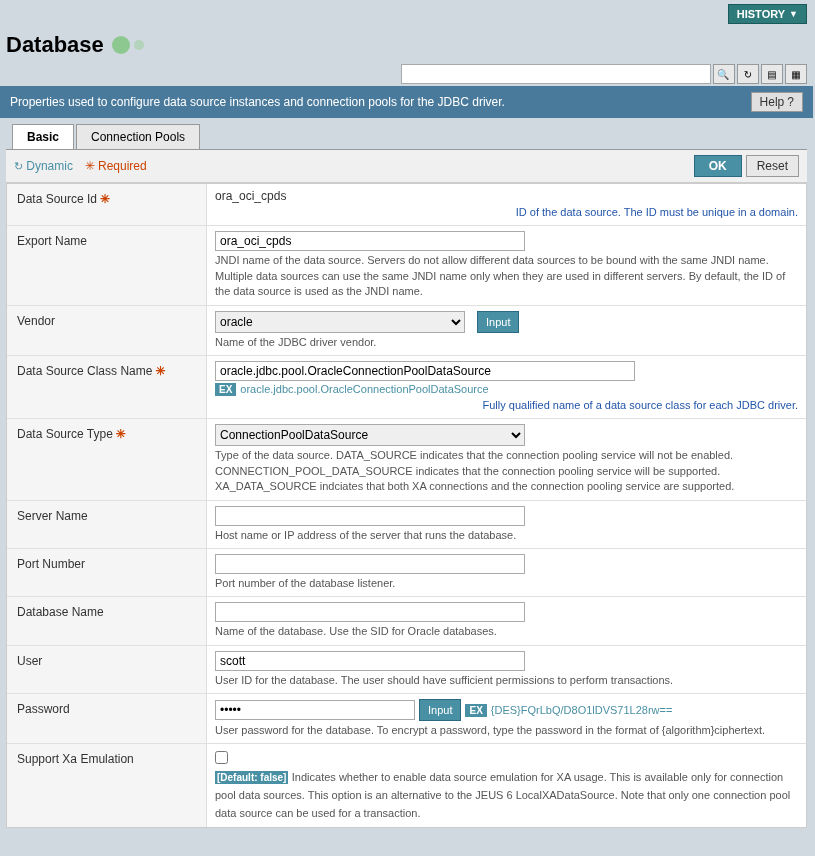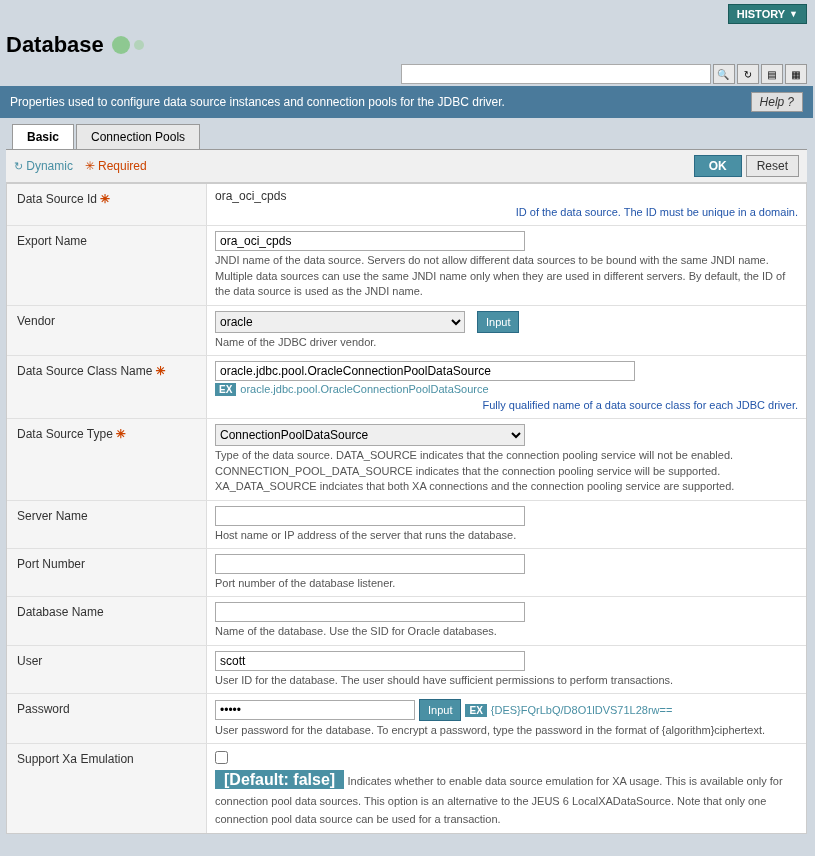--- a/index.html
+++ b/index.html
@@ -12,21 +12,21 @@
     .page-header { display: flex; align-items: center; padding: 4px 8px 4px 6px; background: #d0d8e0; }
     .page-title { font-size: 22px; font-weight: bold; color: #000; margin-right: 8px; }
     .circle-green { width: 18px; height: 18px; background: #7dc47d; border-radius: 50%; opacity: 0.8; margin-right: 4px; }
     .circle-green2 { width: 10px; height: 10px; background: #a0d0a0; border-radius: 50%; opacity: 0.6; }
 
     .search-bar { display: flex; justify-content: flex-end; align-items: center; padding: 2px 6px; background: #d0d8e0; gap: 2px; }
     .search-input { width: 210px; height: 20px; border: 1px solid #999; padding: 2px 4px; }
     .icon-btn { width: 22px; height: 20px; border: 1px solid #999; background: #e8e8e8; cursor: pointer; display: flex; align-items: center; justify-content: center; font-size: 10px; }
 
     .info-bar { background: #4a7a9b; color: white; padding: 6px 10px; display: flex; justify-content: space-between; align-items: center; font-size: 12px; }
-    .help-btn { background: #e0e0e0; color: #333; border: 1px solid #999; padding: 2px 8px; cursor: pointer; font-size: 11px; font-style: italic; }
+    .help-btn { background: #e0e0e0; color: #333; border: 1px solid #999; padding: 2px 8px; cursor: pointer; font-size: 11px; }
 
     .tabs { display: flex; padding: 6px 6px 0 6px; background: #d0d8e0; border-bottom: 1px solid #999; }
     .tab { padding: 5px 14px; border: 1px solid #999; cursor: pointer; font-size: 12px; background: #e8e8e8; margin-right: 2px; border-bottom: none; }
     .tab.active { background: white; font-weight: bold; }
 
     .toolbar { display: flex; align-items: center; justify-content: space-between; padding: 5px 8px; background: #f0f0f0; border-bottom: 1px solid #ccc; }
     .toolbar-left { display: flex; gap: 12px; }
     .dynamic-label { color: #4a90a4; display: flex; align-items: center; gap: 3px; }
     .required-label { color: #cc4400; display: flex; align-items: center; gap: 3px; }
     .dynamic-icon { color: #4a90a4; font-size: 11px; }
@@ -55,21 +55,21 @@
     .ex-row { display: flex; align-items: center; margin-top: 2px; }
     .ex-text { color: #4a90a4; font-size: 11px; }
 
     .datasource-select { width: 310px; height: 22px; border: 1px solid #aaa; font-size: 12px; }
 
     .password-row { display: flex; align-items: center; gap: 4px; }
     .encrypt-badge { background: #4a90a4; color: white; font-size: 10px; padding: 1px 4px; font-weight: bold; }
     .encrypt-text { color: #4a90a4; font-size: 11px; }
 
     .checkbox-label { display: flex; align-items: center; gap: 4px; margin-top: 2px; }
-    .default-badge { background: #4a90a4; color: white; font-size: 16px; padding: 1px 9px; font-weight: bold; }
+    .default-badge { background: #4a90a4; color: white; font-size: 10px; padding: 1px 2px; font-weight: bold; }
 
     .outer { background: #d0d8e0; min-height: 856px; width: 813px; border-radius: 9px; }
     .main-content { padding: 0 6px 6px 6px; }
   </style>
 </head>
 <body>
 
 <div class="outer">
 
   <div class="top-bar">

